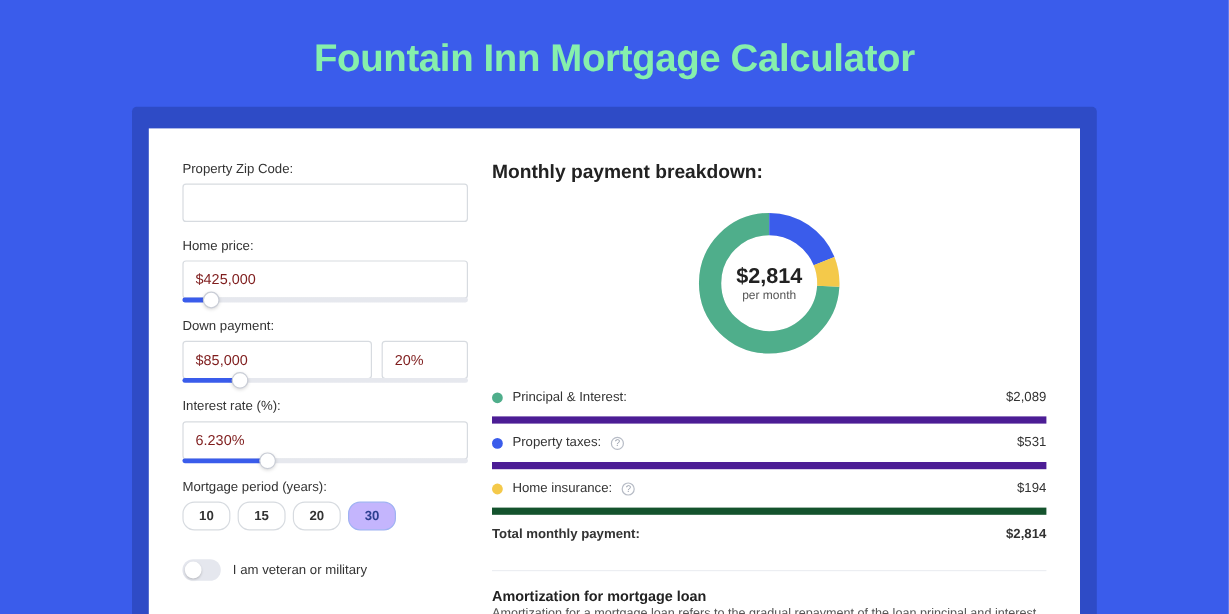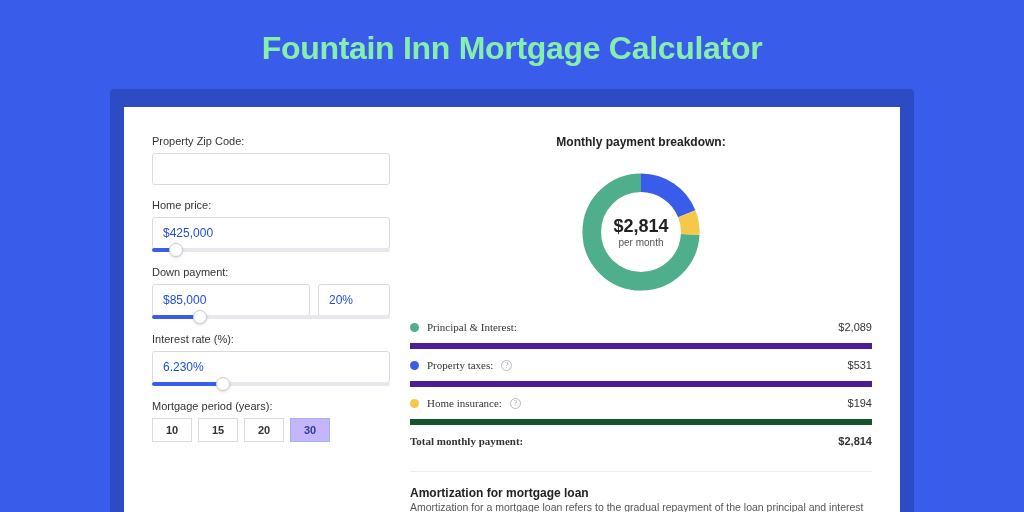--- a/index.html
+++ b/index.html
@@ -42,21 +42,21 @@
     margin-bottom: 6px;
     display: block;
   }
   .text-input {
     width: 100%;
     border: 1px solid #d7dbe0;
     border-radius: 3px;
     height: 32px;
     padding: 0 10px;
     font-size: 12px;
-    color: #1d4ed8;
+    color: #7f1d1d;
   }
   .field-block { margin-bottom: 14px; }
   .slider-track {
     height: 4px;
     background: linear-gradient(to right, #3a5ceb var(--p,10%), #e6e8ee var(--p,10%));
     border-radius: 2px;
     position: relative;
     margin-top: -1px;
   }
   .slider-thumb {
@@ -73,21 +73,21 @@
   .dp-row { display: flex; gap: 8px; }
   .dp-row .text-input:first-child { flex: 1; }
   .dp-pct { width: 72px; flex: 0 0 72px; }
   .period-row { display: flex; gap: 6px; }
   .period-btn {
     border: 1px solid #d7dbe0;
     background: #fff;
     color: #333;
     font-size: 11px;
     font-weight: 600;
-    border-radius: 0;
+    border-radius: 10px;
     width: 40px; height: 24px;
     display: flex; align-items: center; justify-content: center;
     cursor: pointer;
   }
   .period-btn.selected {
     background: #c4b5fd;
     border-color: #9fb2f2;
     color: #2c3e8f;
   }
   .toggle-row { display:flex; align-items:center; gap:10px; margin-top:24px; }
@@ -95,37 +95,37 @@
     width: 32px; height: 18px; border-radius: 9px;
     background: #e5e7ee; position: relative;
   }
   .toggle::after {
     content:""; position:absolute; left:2px; top:2px;
     width:14px; height:14px; border-radius:50%;
     background:#fff; box-shadow:0 1px 2px rgba(0,0,0,.2);
   }
   .toggle-label { font-size: 11px; color:#333; }
 
-  .breakdown-title { font-size: 12px; font-weight: 700; color:#222; margin-bottom: 12px; text-align: center; }
+  .breakdown-title { font-size: 16px; font-weight: 700; color:#222; margin-bottom: 12px; }
   .donut-wrap { display:flex; justify-content:center; padding: 6px 0 14px 0; }
   .donut { position: relative; width: 130px; height: 130px; }
   .donut svg { width: 130px; height: 130px; transform: rotate(-90deg); }
   .donut-center {
     position:absolute; inset:0; display:flex; flex-direction:column;
     align-items:center; justify-content:center;
   }
   .donut-amount { font-size: 18px; font-weight: 700; color:#222; }
   .donut-sub { font-size: 10px; color:#555; }
 
   .legend-row {
     display:flex; align-items:center; justify-content:space-between;
     padding: 10px 0; border-top:6px solid #4c1d95; font-size:11px; color:#333;
   }
   .legend-row:first-of-type { border-top: none; }
-  .legend-left { display:flex; align-items:center; gap:8px;font-family:Liberation Serif, serif; }
+  .legend-left { display:flex; align-items:center; gap:8px; }
   .dot { width:9px; height:9px; border-radius:50%; display:inline-block; }
   .legend-value { font-weight:400; }
   .legend-row.total { font-weight:700; border-top:6px solid #14532d; }
   .legend-row.total .legend-value { font-weight:700; }
   .info-icon {
     width:11px; height:11px; border-radius:50%;
     border:1px solid #b7bcc6; color:#9aa0ad;
     font-size:8px; line-height:9px; text-align:center;
     display:inline-block;
   }
@@ -179,20 +179,24 @@
       <div class="field-block">
         <label class="field-label">Mortgage period (years):</label>
         <div class="period-row" id="period-row">
             <div class="period-btn">10</div>
             <div class="period-btn">15</div>
             <div class="period-btn">20</div>
             <div class="period-btn selected">30</div>
           </div>
       </div>
 
+      <div class="toggle-row">
+        <div class="toggle"></div>
+        <span class="toggle-label">I am veteran or military</span>
+      </div>
     </div>
 
     <div class="col-right">
       <div class="breakdown-title">Monthly payment breakdown:</div>
 
       <div class="donut-wrap">
         <div class="donut">
           <svg viewBox="0 0 42 42">
             <circle cx="21" cy="21" r="15.9155" fill="none" stroke="#eee" stroke-width="6"></circle>
             <circle id="arc-green" cx="21" cy="21" r="15.9155" fill="none" stroke-width="6" stroke="#4fae8b" stroke-dasharray="74.2 25.799999999999997" stroke-dashoffset="-25.799999999999997"></circle>

